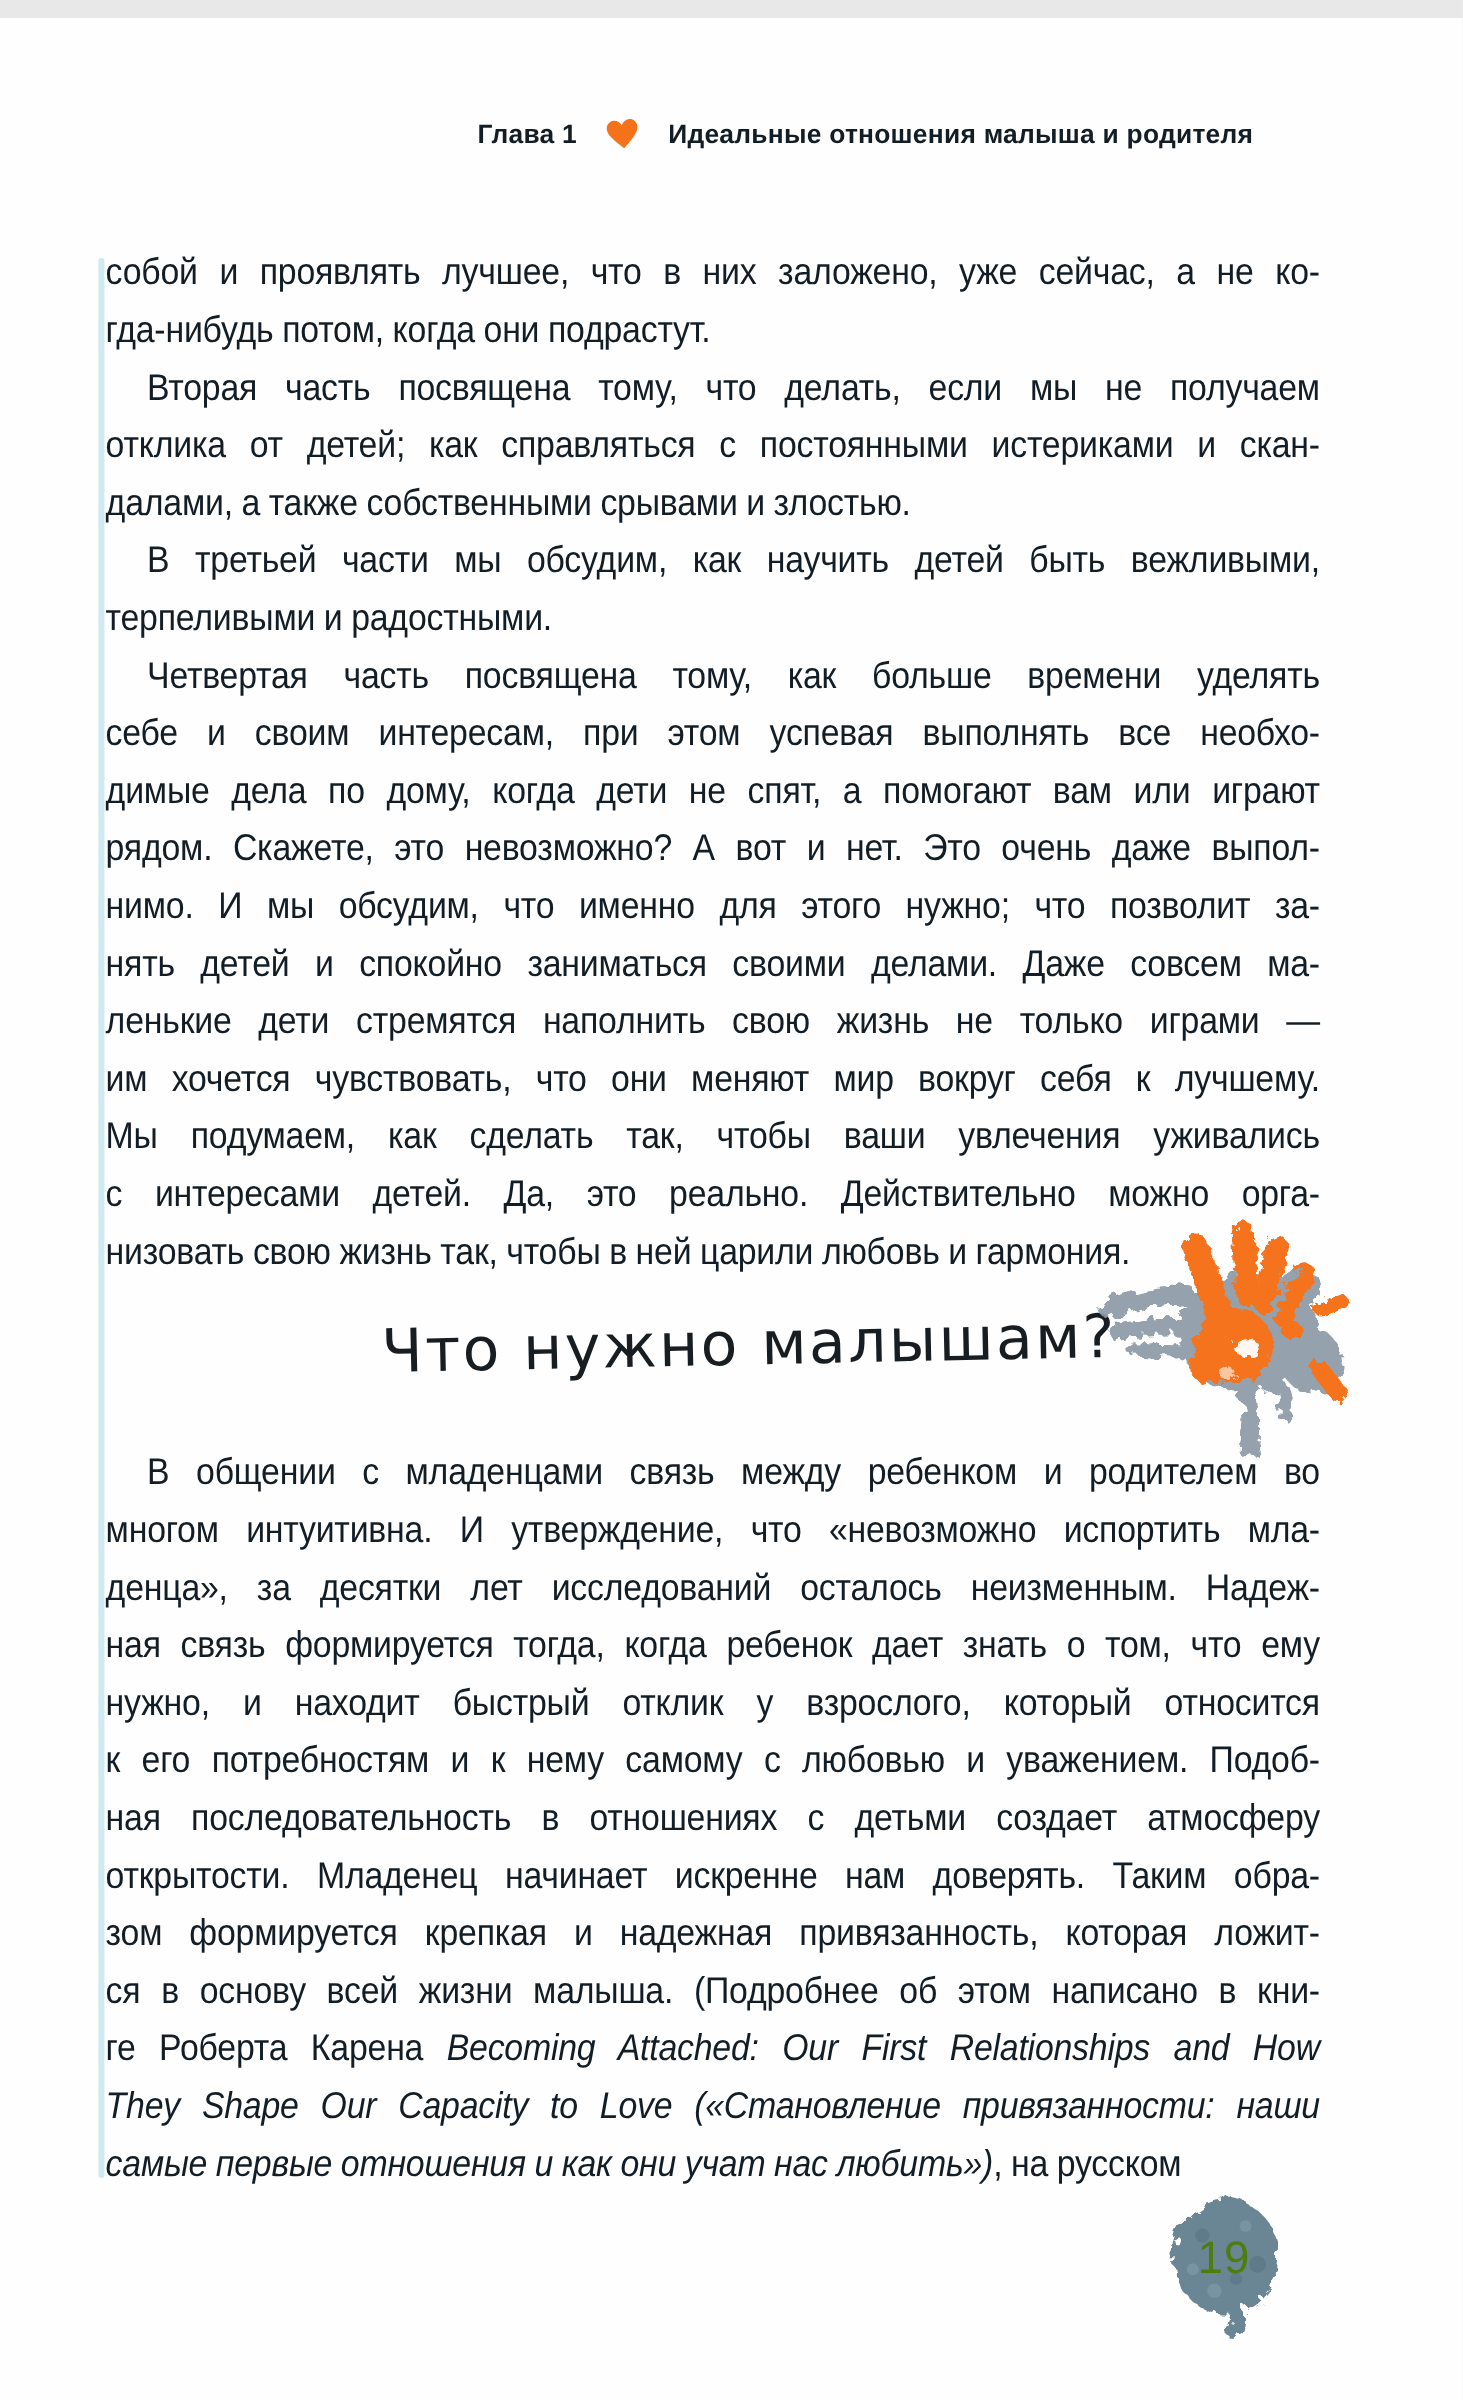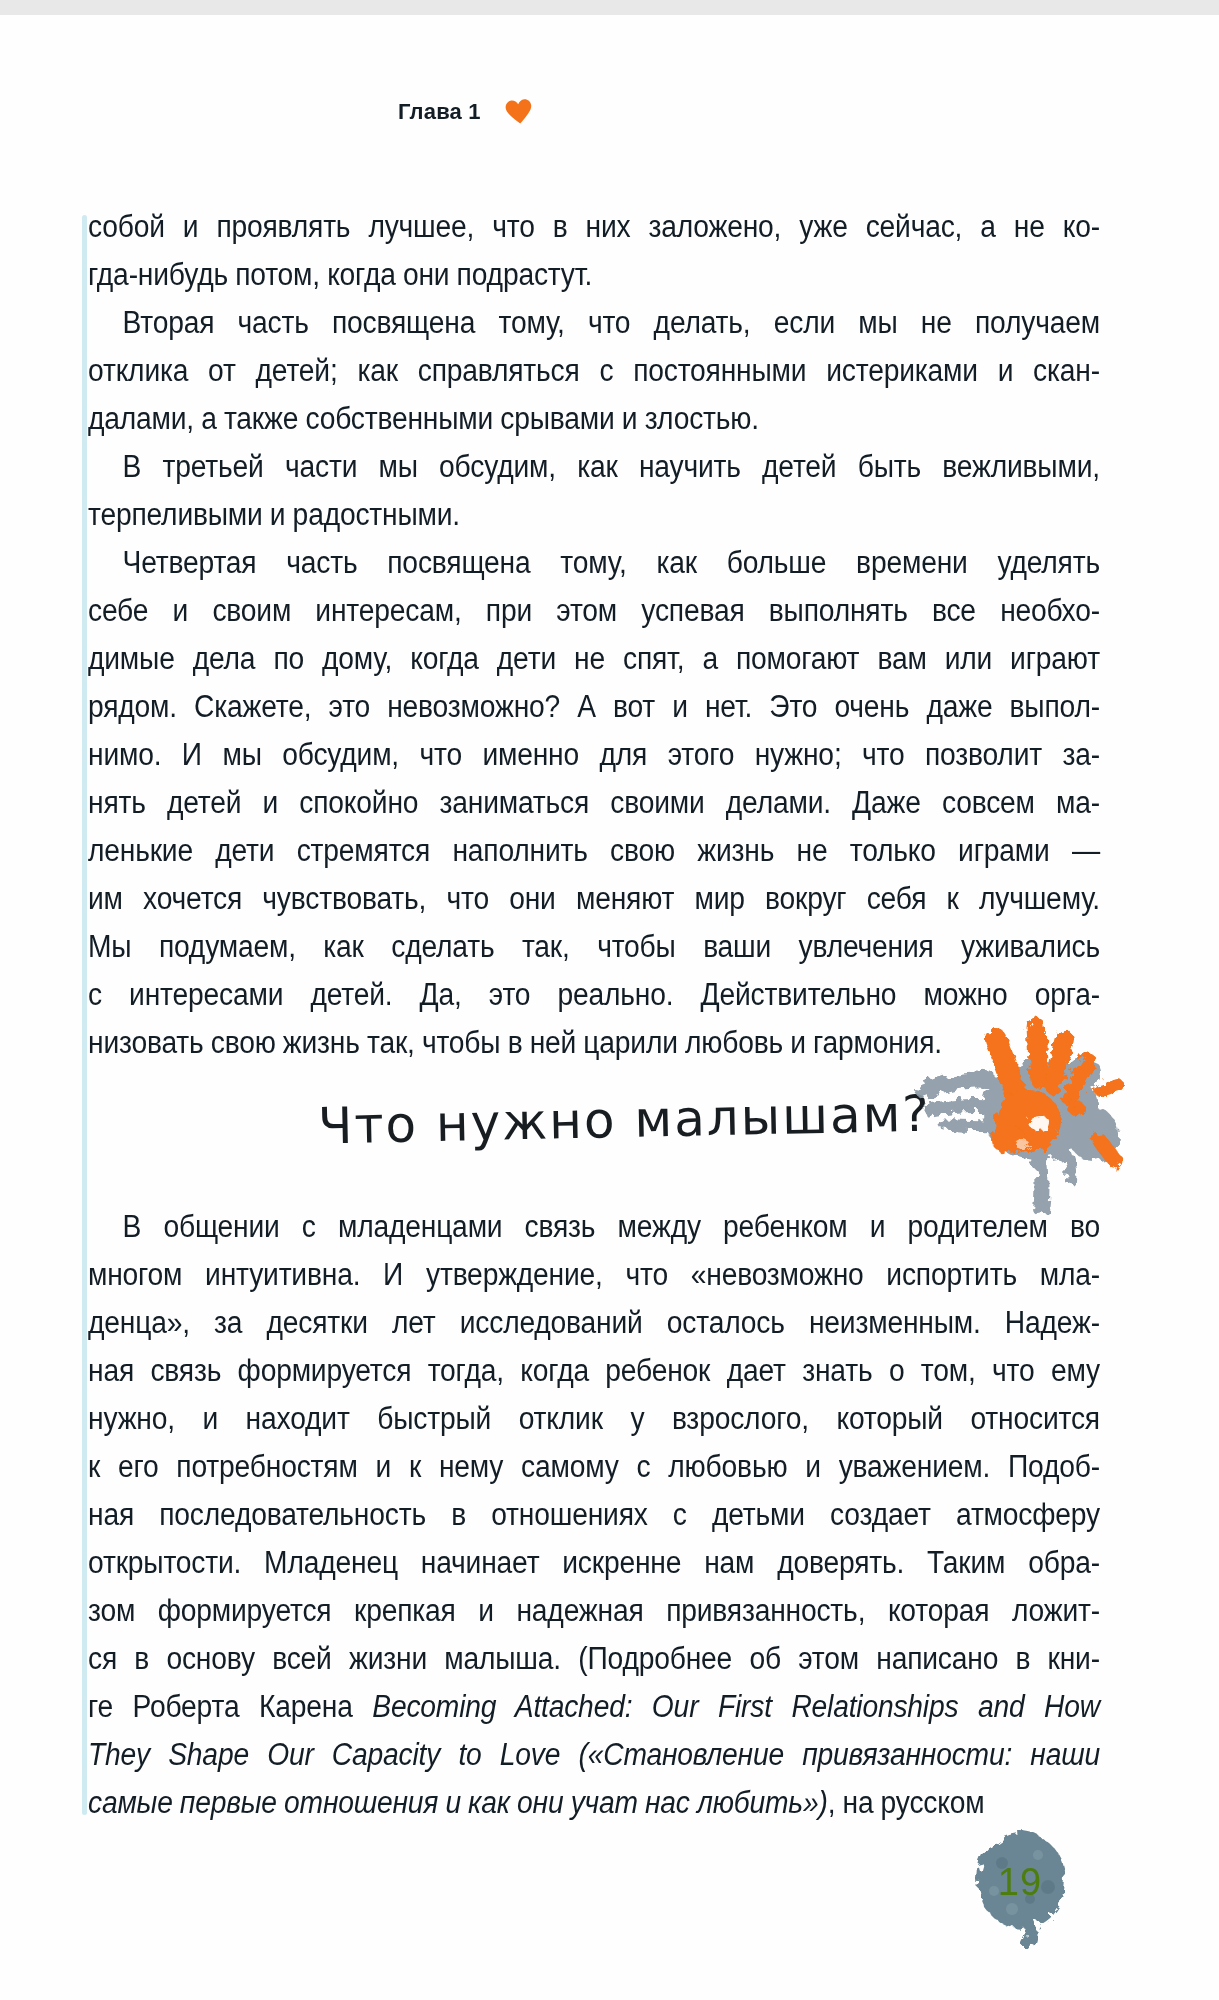--- a/index.html
+++ b/index.html
@@ -54,20 +54,21 @@
 <body>
 
 <div class="page" style="--ink: #131d26;">
 
   <div class="runhead">
     <span>Глава 1</span>
     <svg class="heart" viewBox="0 0 24 22" aria-hidden="true">
       <path d="M12,21 C4.8,14.2 1,10.2 1,6.3 C1,2.8 3.8,0.6 6.4,0.6 C8.9,0.6 11,2.2 12,4.4
                C13,2.2 15.1,0.6 17.6,0.6 C20.2,0.6 23,2.8 23,6.3 C23,10.2 19.2,14.2 12,21 Z" fill="#f4731a" transform="rotate(-6 12 11)"></path>
     </svg>
+    <span>Идеальные отношения малыша и родителя</span>
   </div>
 
   <div class="scan-strip" style="top:200px; height:1600px;"></div>
 
   <div class="textcol top" id="para-top">
       <div class="para">
         <div class="line"><span>собой и проявлять лучшее, что в них заложено, уже сейчас, а не ко-</span></div>
         <div class="line end"><span>гда-нибудь потом, когда они подрастут.</span></div>
       </div>
       <div class="para indent">

